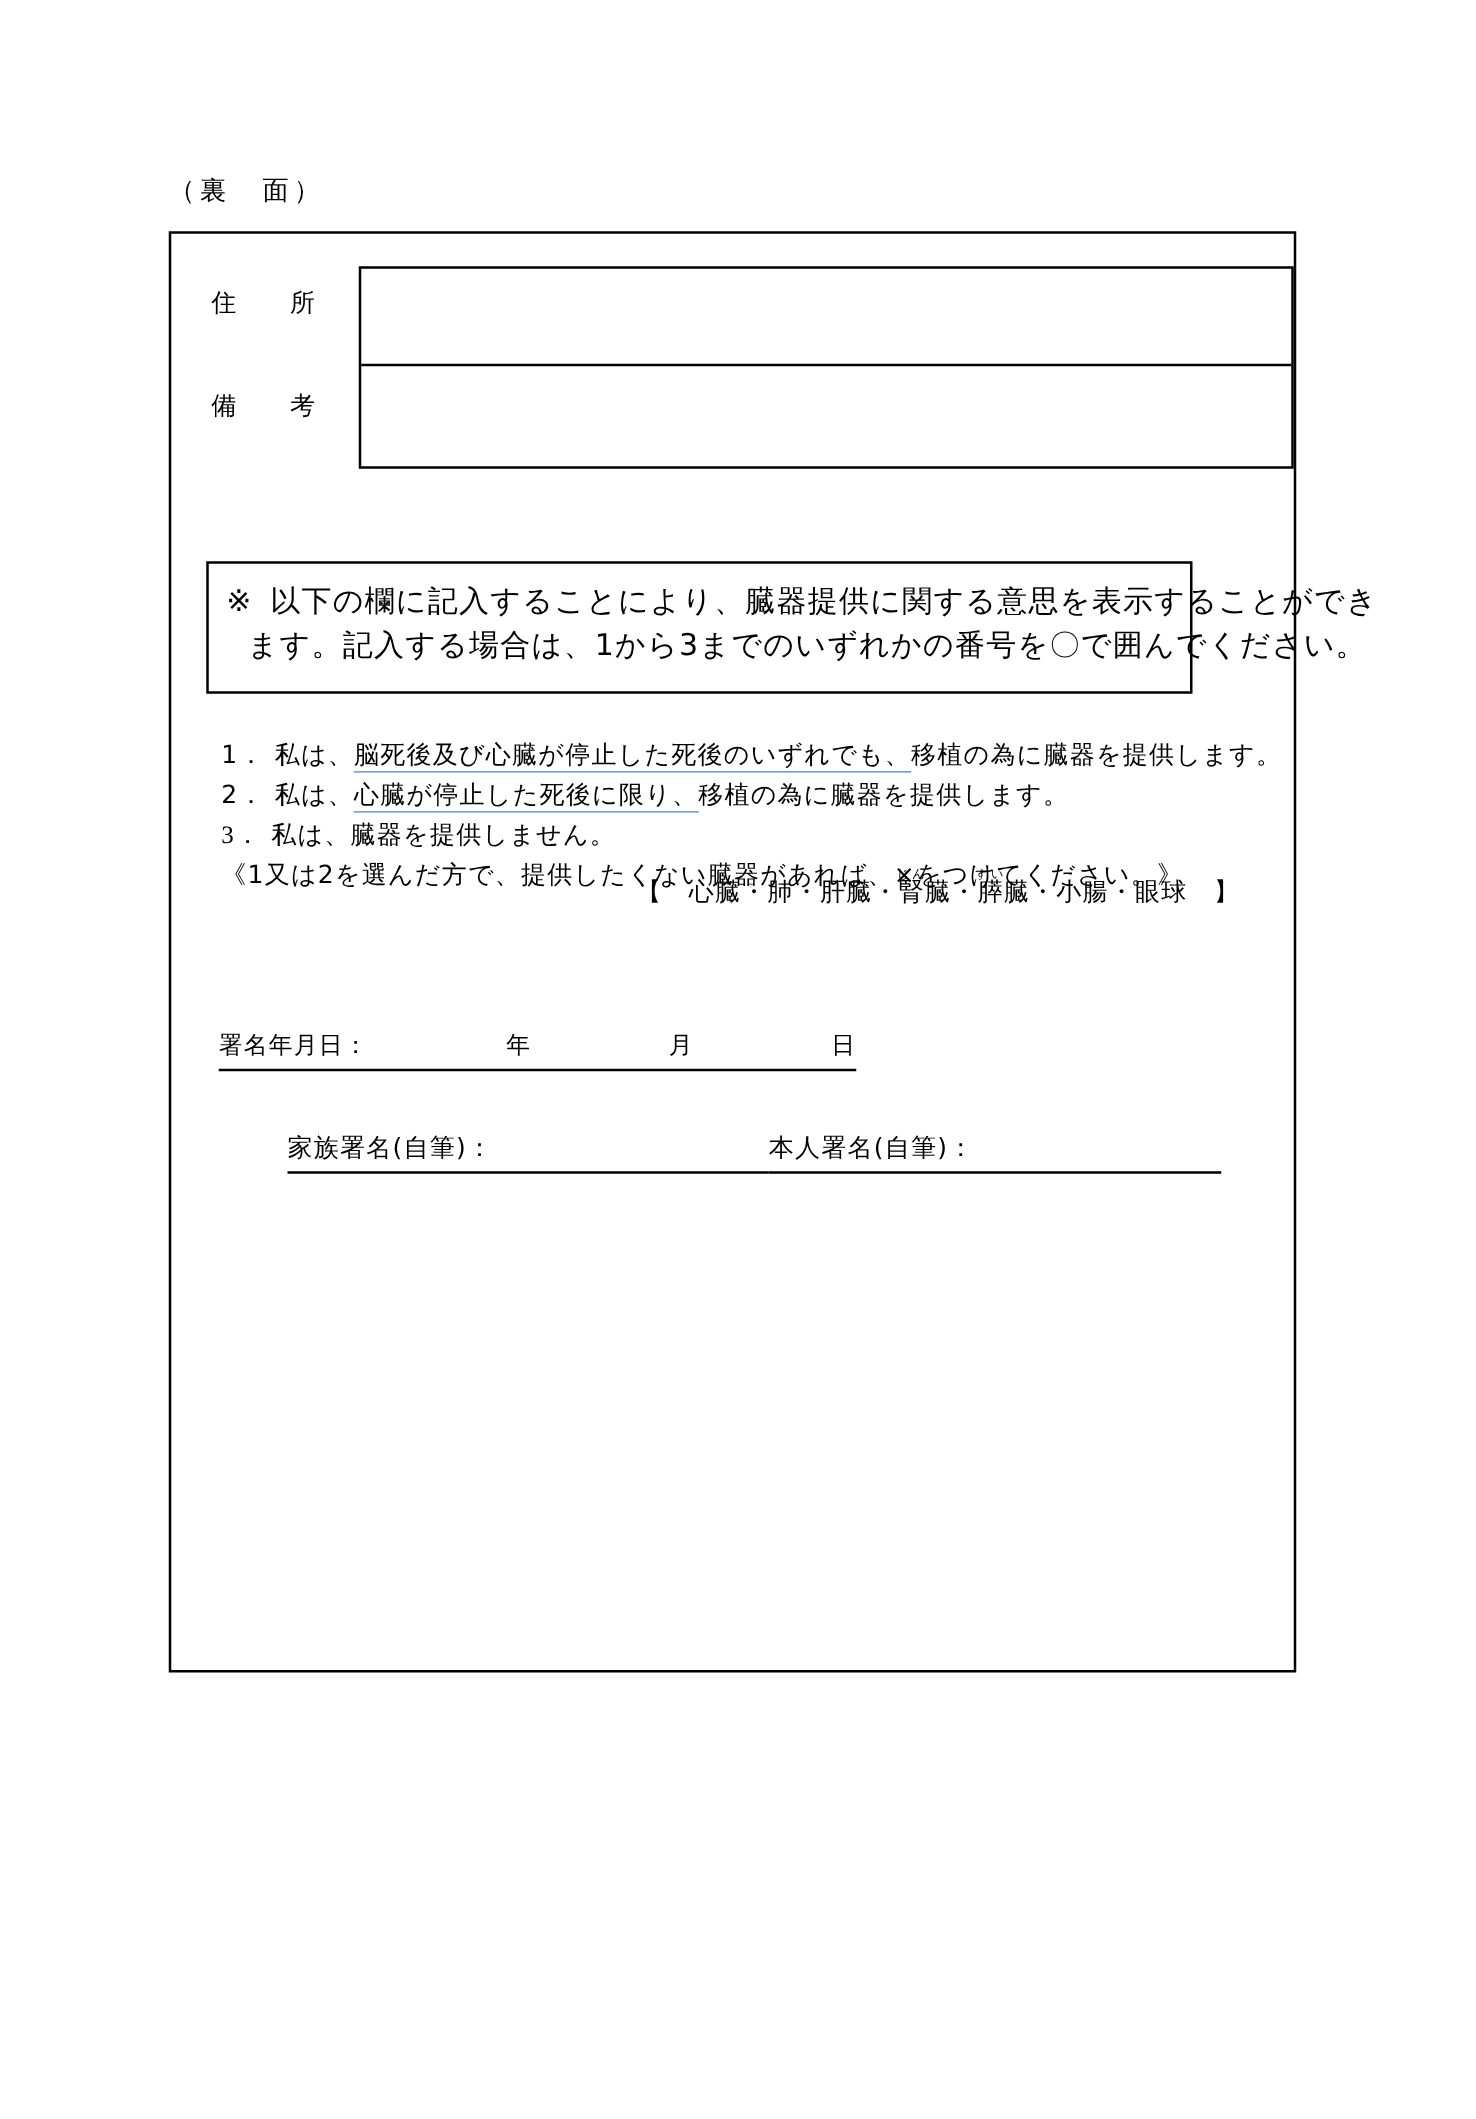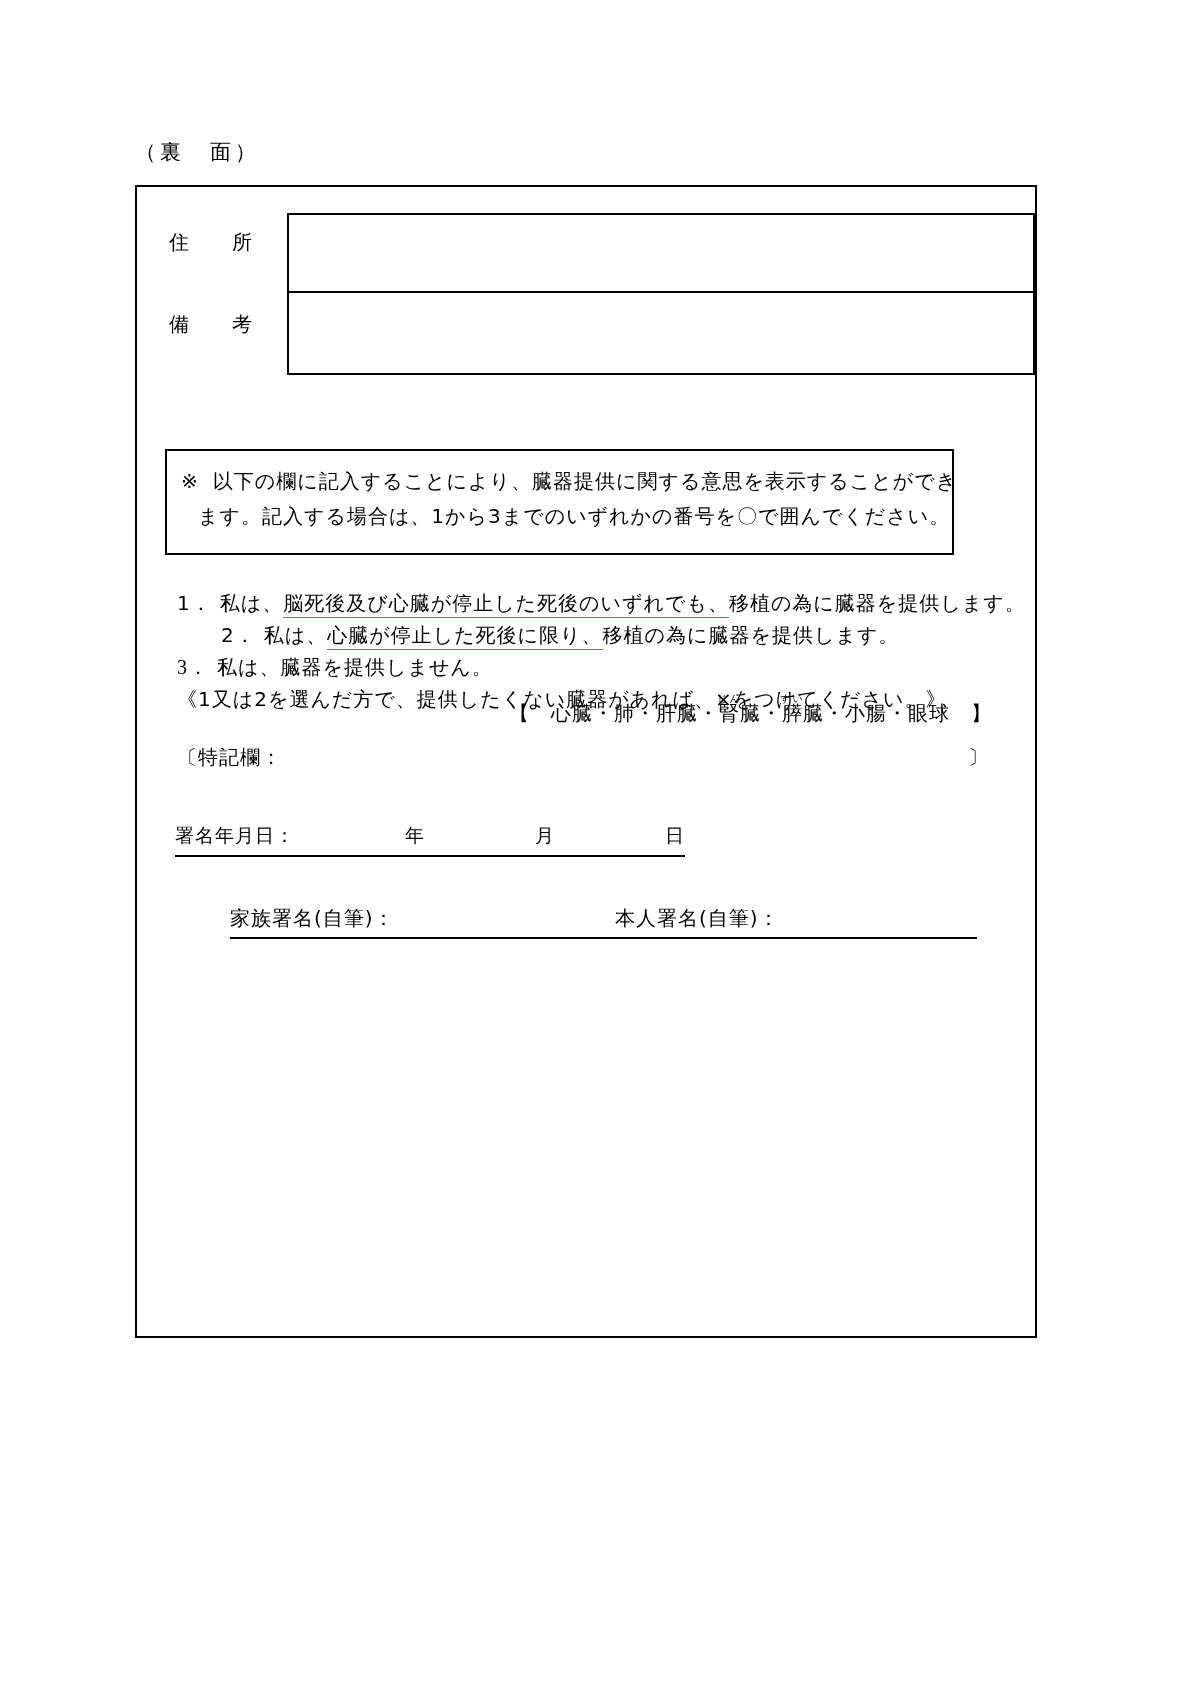--- a/index.html
+++ b/index.html
@@ -60,36 +60,36 @@
   
   .notice {
     position: absolute;
     left: 28px;
     top: 262px;
     width: 789px;
     height: 106px;
     border: 2px solid #000;
     padding: 13px 0 0 14px;
     line-height: 35px;
-    font-size: 20px;
+    font-size: 24px;
   }
   .notice .nline1 { white-space: nowrap; }
   .notice .marker { margin-right: 14px; }
   .notice .nline2 { white-space: nowrap; padding-left: 17px; }
   
   .item {
     position: absolute;
     left: 40px;
     white-space: nowrap;
     font-size: 20px;
   }
   .item .num { margin-right: 8px; }
   .u { border-bottom: 1px solid #3b82f6; padding-bottom: 2px; }
   .i1 { top: 403px; }
-  .i2 { top: 435px; margin-left: 44px; }
+  .i2 { top: 435px; }
   .i3 { top: 467px; font-family: Liberation Serif, serif; }
   .cross { top: 499px; }
   
   .organs {
     position: absolute;
     left: 372px;
     top: 505px;
     white-space: nowrap;
     font-size: 20px;
     line-height: 42px;
@@ -171,25 +171,20 @@
     <div class="item i1"><span class="num">1．</span><span>私は、</span><span class="u">脳死後及び心臓が停止した死後のいずれでも、</span><span>移植の為に臓器を提供します。</span></div>
 
     <div class="item i2"><span class="num">2．</span><span>私は、</span><span class="u">心臓が停止した死後に限り、</span><span>移植の為に臓器を提供します。</span></div>
 
     <div class="item i3"><span class="num">3．</span><span>私は、</span><span>臓器を提供しません。</span></div>
 
     <div class="item cross">《1又は2を選んだ方で、提供したくない臓器があれば、×をつけてください。》</div>
 
     <div class="organs"><span>【　心臓・肺・肝臓・</span><ruby><span>腎</span><rt>じん</rt></ruby><span>臓・</span><ruby><span>膵</span><rt>すい</rt></ruby><span>臓・小腸・眼球　】</span></div>
 
-    <div class="tokki">
-      <span>〔特記欄：</span>
-      <span class="field"></span>
-      <span>〕</span>
-    </div>
 
     <div class="dateline">
       <span>署名年月日：</span>
       <span class="fill"></span>
       <span>年</span>
       <span class="fill"></span>
       <span>月</span>
       <span class="fill"></span>
       <span>日</span>
     </div>

